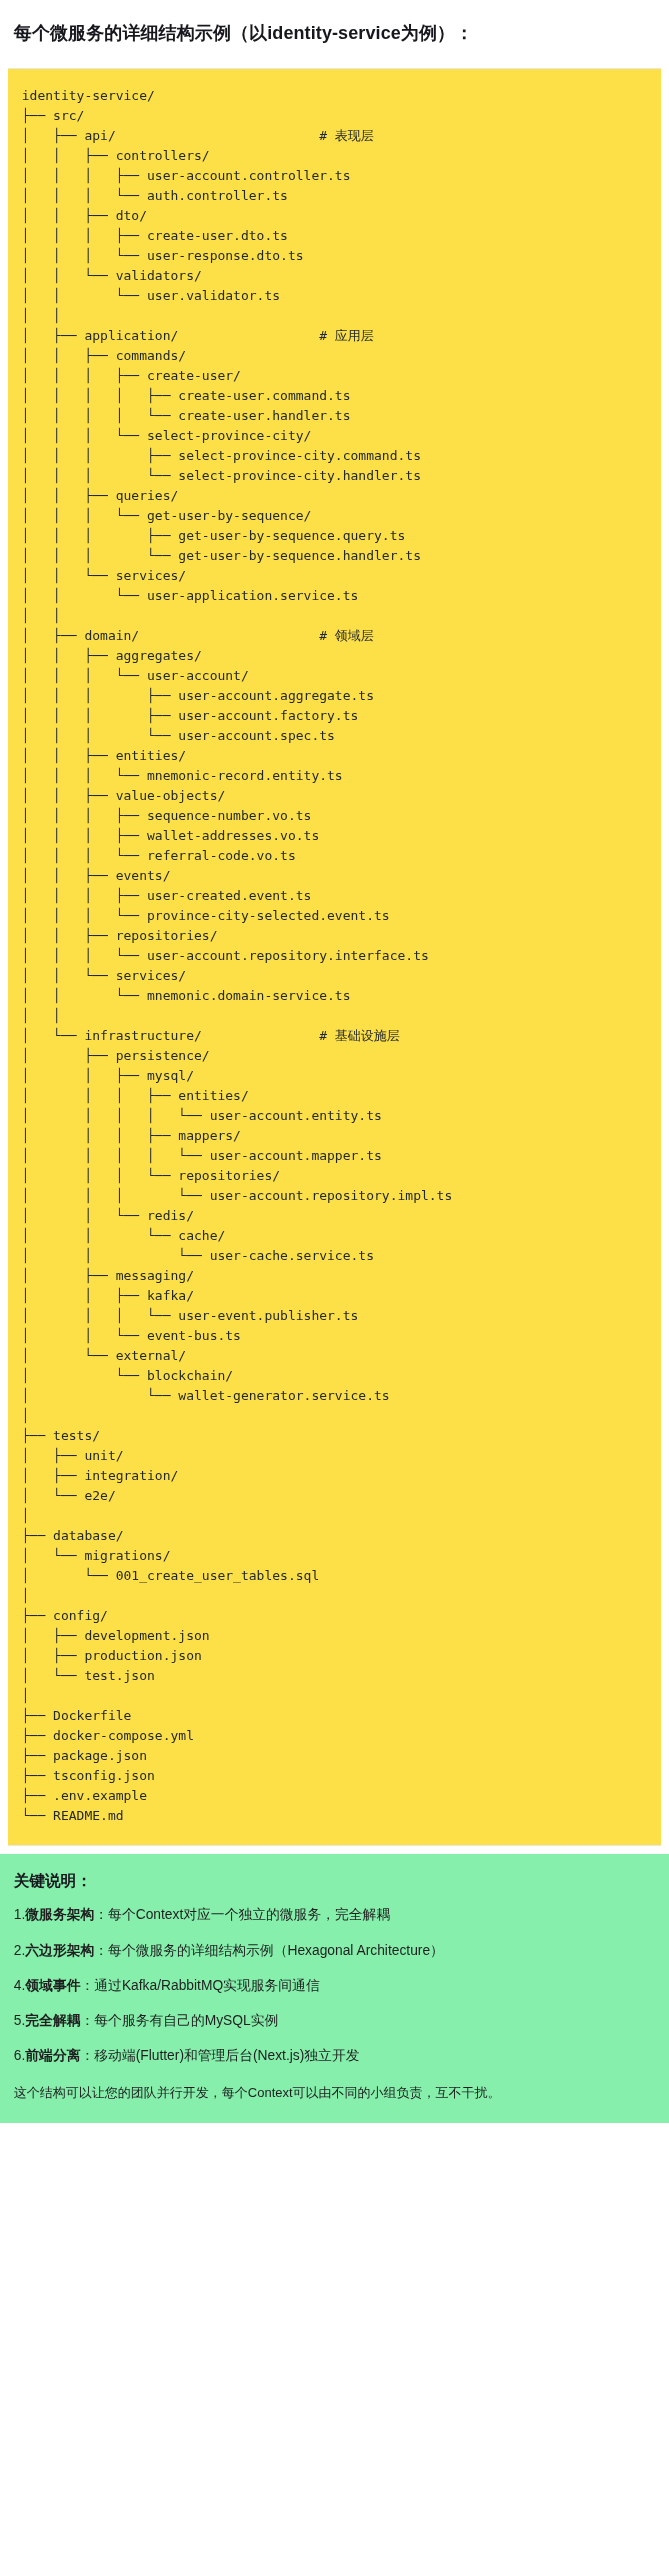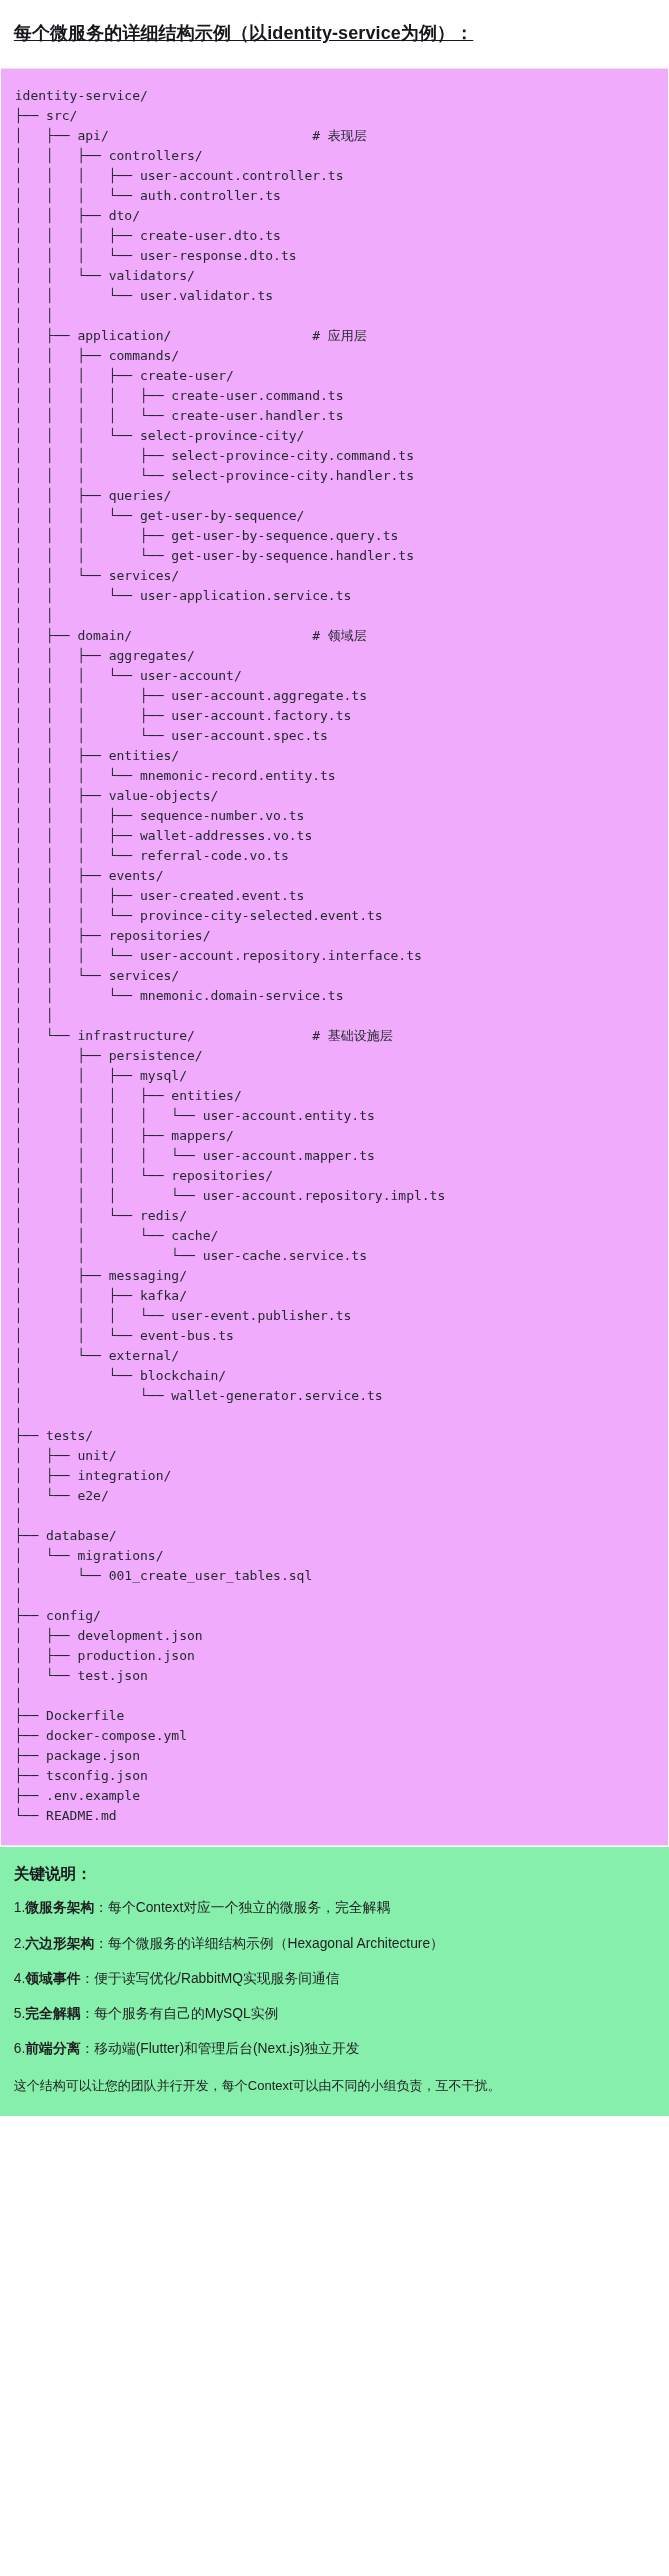--- a/index.html
+++ b/index.html
@@ -22,30 +22,29 @@
 
   
   .doc-title {
     font-family: "Liberation Sans", sans-serif;
     font-weight: bold;
     font-size: 18px;
     line-height: 1.35;
     color: #16181d;
     padding: 8.8px 13.8px 11.3px 13.8px;
     letter-spacing: 0.1px;
-    text-decoration: underline;
   }
 
   
   .code-block {
-    background: #f0abfc;
+    background: #fde047;
     border-top: 0.6px solid #e7e7e3;
     border-bottom: 0.6px solid #e7e7e3;
     padding: 16.3px 0 19px 0;
-    margin: 1px;
+    margin: 8px;
   }
   .code-inner {
     font-family: "DejaVu Sans Mono", "Liberation Mono", monospace;
     font-size: 13px;
     line-height: 20px;
     color: #24292e;
     white-space: pre;
     padding: 0 13.8px;
     letter-spacing: 0px;
   }
@@ -108,21 +107,21 @@
   <div class="code-block">
     <div class="code-inner" id="tree-root"><span class="code-line">identity-service/</span><span class="code-line">├── src/</span><span class="code-line">│   ├── api/                          # 表现层</span><span class="code-line">│   │   ├── controllers/</span><span class="code-line">│   │   │   ├── user-account.controller.ts</span><span class="code-line">│   │   │   └── auth.controller.ts</span><span class="code-line">│   │   ├── dto/</span><span class="code-line">│   │   │   ├── create-user.dto.ts</span><span class="code-line">│   │   │   └── user-response.dto.ts</span><span class="code-line">│   │   └── validators/</span><span class="code-line">│   │       └── user.validator.ts</span><span class="code-line">│   │</span><span class="code-line">│   ├── application/                  # 应用层</span><span class="code-line">│   │   ├── commands/</span><span class="code-line">│   │   │   ├── create-user/</span><span class="code-line">│   │   │   │   ├── create-user.command.ts</span><span class="code-line">│   │   │   │   └── create-user.handler.ts</span><span class="code-line">│   │   │   └── select-province-city/</span><span class="code-line">│   │   │       ├── select-province-city.command.ts</span><span class="code-line">│   │   │       └── select-province-city.handler.ts</span><span class="code-line">│   │   ├── queries/</span><span class="code-line">│   │   │   └── get-user-by-sequence/</span><span class="code-line">│   │   │       ├── get-user-by-sequence.query.ts</span><span class="code-line">│   │   │       └── get-user-by-sequence.handler.ts</span><span class="code-line">│   │   └── services/</span><span class="code-line">│   │       └── user-application.service.ts</span><span class="code-line">│   │</span><span class="code-line">│   ├── domain/                       # 领域层</span><span class="code-line">│   │   ├── aggregates/</span><span class="code-line">│   │   │   └── user-account/</span><span class="code-line">│   │   │       ├── user-account.aggregate.ts</span><span class="code-line">│   │   │       ├── user-account.factory.ts</span><span class="code-line">│   │   │       └── user-account.spec.ts</span><span class="code-line">│   │   ├── entities/</span><span class="code-line">│   │   │   └── mnemonic-record.entity.ts</span><span class="code-line">│   │   ├── value-objects/</span><span class="code-line">│   │   │   ├── sequence-number.vo.ts</span><span class="code-line">│   │   │   ├── wallet-addresses.vo.ts</span><span class="code-line">│   │   │   └── referral-code.vo.ts</span><span class="code-line">│   │   ├── events/</span><span class="code-line">│   │   │   ├── user-created.event.ts</span><span class="code-line">│   │   │   └── province-city-selected.event.ts</span><span class="code-line">│   │   ├── repositories/</span><span class="code-line">│   │   │   └── user-account.repository.interface.ts</span><span class="code-line">│   │   └── services/</span><span class="code-line">│   │       └── mnemonic.domain-service.ts</span><span class="code-line">│   │</span><span class="code-line">│   └── infrastructure/               # 基础设施层</span><span class="code-line">│       ├── persistence/</span><span class="code-line">│       │   ├── mysql/</span><span class="code-line">│       │   │   ├── entities/</span><span class="code-line">│       │   │   │   └── user-account.entity.ts</span><span class="code-line">│       │   │   ├── mappers/</span><span class="code-line">│       │   │   │   └── user-account.mapper.ts</span><span class="code-line">│       │   │   └── repositories/</span><span class="code-line">│       │   │       └── user-account.repository.impl.ts</span><span class="code-line">│       │   └── redis/</span><span class="code-line">│       │       └── cache/</span><span class="code-line">│       │           └── user-cache.service.ts</span><span class="code-line">│       ├── messaging/</span><span class="code-line">│       │   ├── kafka/</span><span class="code-line">│       │   │   └── user-event.publisher.ts</span><span class="code-line">│       │   └── event-bus.ts</span><span class="code-line">│       └── external/</span><span class="code-line">│           └── blockchain/</span><span class="code-line">│               └── wallet-generator.service.ts</span><span class="code-line">│</span><span class="code-line">├── tests/</span><span class="code-line">│   ├── unit/</span><span class="code-line">│   ├── integration/</span><span class="code-line">│   └── e2e/</span><span class="code-line">│</span><span class="code-line">├── database/</span><span class="code-line">│   └── migrations/</span><span class="code-line">│       └── 001_create_user_tables.sql</span><span class="code-line">│</span><span class="code-line">├── config/</span><span class="code-line">│   ├── development.json</span><span class="code-line">│   ├── production.json</span><span class="code-line">│   └── test.json</span><span class="code-line">│</span><span class="code-line">├── Dockerfile</span><span class="code-line">├── docker-compose.yml</span><span class="code-line">├── package.json</span><span class="code-line">├── tsconfig.json</span><span class="code-line">├── .env.example</span><span class="code-line">└── README.md</span></div>
   </div>
 
   <div class="notes">
     <div class="notes-heading">关键说明：</div>
 
     <div class="note-list" id="notes-root">
         <div class="note-item"><span class="note-num">1.</span><span class="note-term">微服务架构</span><span class="note-sep">：</span><span class="note-desc">每个Context对应一个独立的微服务，完全解耦</span></div>
         <div class="note-item"><span class="note-num">2.</span><span class="note-term">六边形架构</span><span class="note-sep">：</span><span class="note-desc">每个微服务的详细结构示例（Hexagonal Architecture）</span></div>
-        <div class="note-item"><span class="note-num">4.</span><span class="note-term">领域事件</span><span class="note-sep">：</span><span class="note-desc">便于读写优化/RabbitMQ实现服务间通信</span></div>
+        <div class="note-item"><span class="note-num">4.</span><span class="note-term">领域事件</span><span class="note-sep">：</span><span class="note-desc">通过Kafka/RabbitMQ实现服务间通信</span></div>
         <div class="note-item"><span class="note-num">5.</span><span class="note-term">完全解耦</span><span class="note-sep">：</span><span class="note-desc">每个服务有自己的MySQL实例</span></div>
         <div class="note-item"><span class="note-num">6.</span><span class="note-term">前端分离</span><span class="note-sep">：</span><span class="note-desc">移动端(Flutter)和管理后台(Next.js)独立开发</span></div>
       </div>
 
     <div class="notes-footer">这个结构可以让您的团队并行开发，每个Context可以由不同的小组负责，互不干扰。</div>
   </div>
 
 </div>
 
 

